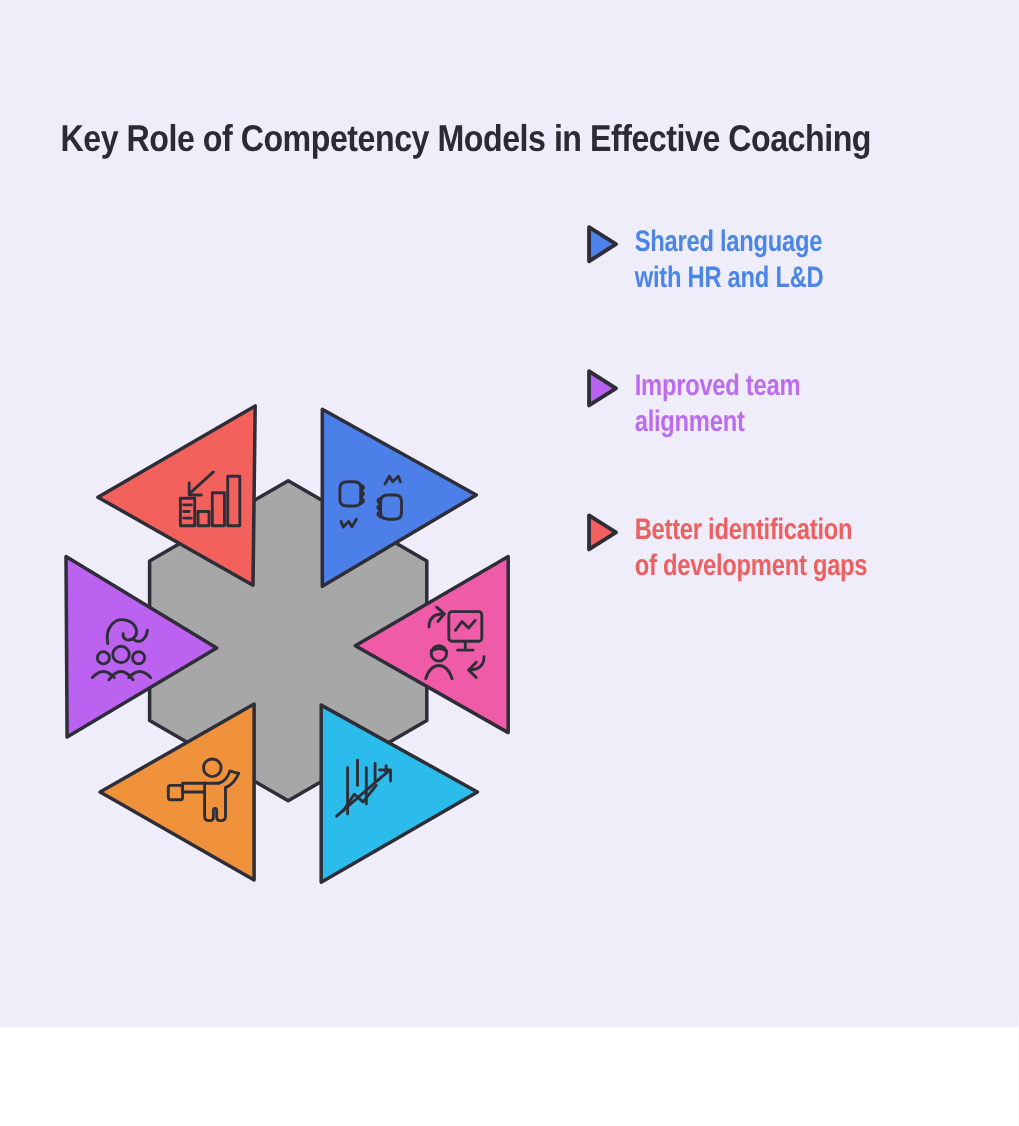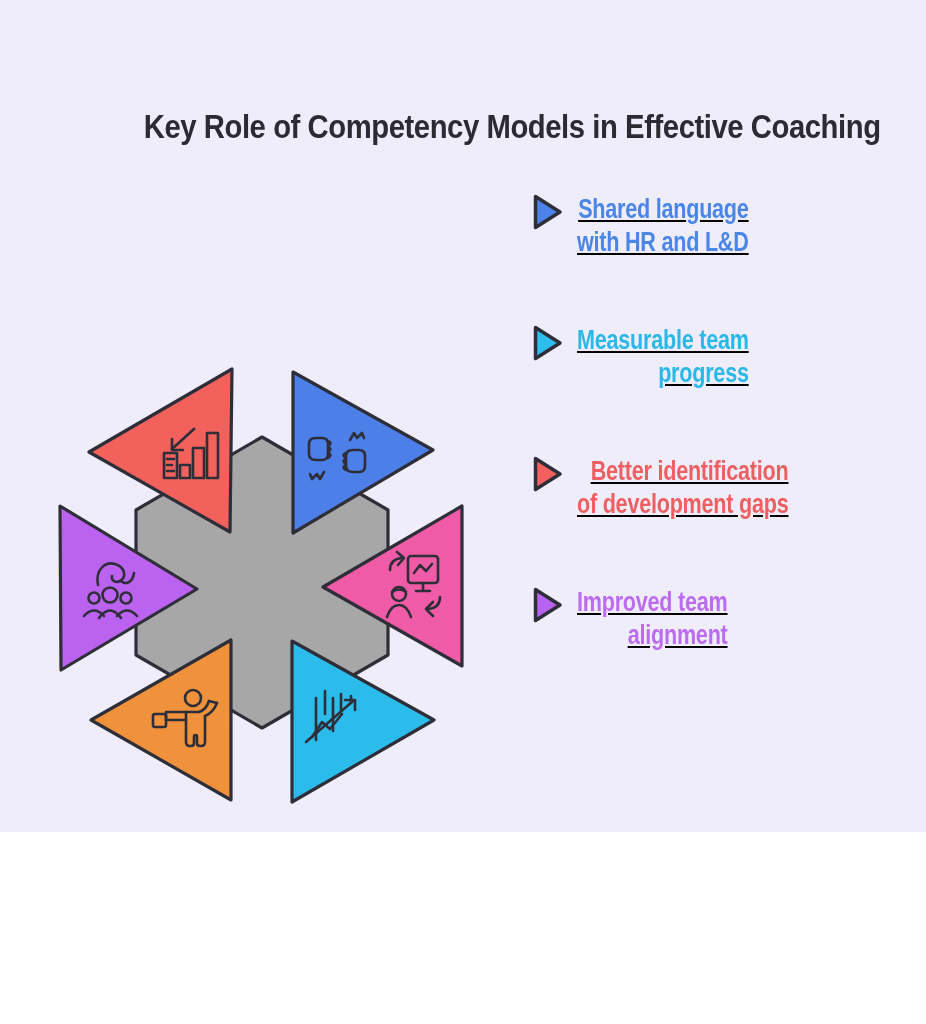--- a/index.html
+++ b/index.html
@@ -1,30 +1,29 @@
 <!DOCTYPE html>
 <html><head>
 <meta charset="utf-8">
 <style>
   html,body{margin:0;padding:0;}
   .canvas{
     position:relative;
-    width:926px;height:832px;
+    width:926px;height:934px;
     overflow:hidden;
     font-family:"Liberation Sans","DejaVu Sans",sans-serif;
-    text-align:right;
   }
   .page-title{
     position:absolute;left:55px;top:84px;width:960px;
     font-size:34px;font-weight:700;letter-spacing:-0.5px;
     transform:scaleX(0.86);transform-origin:left top;
     white-space:nowrap;
   }
   .diagram{position:absolute;left:0;top:0;}
-  .legend{position:absolute;left:533px;top:193px;text-decoration:underline;}
+  .legend{position:absolute;left:533px;top:203px;}
   .legend-item{display:flex;align-items:flex-start;gap:14px;margin-bottom:65px;}
   .legend-marker{flex:0 0 auto;margin-top:1px;}
   .legend-text{
     font-size:27px;font-weight:700;line-height:33px;letter-spacing:-0.3px;
     transform:scaleX(0.8);transform-origin:left top;white-space:nowrap;
   }
   .shape{stroke:#2e2e38;stroke-width:3.2;stroke-linejoin:round;}
   .icon{stroke:#2e2e38;stroke-width:2.6;fill:none;stroke-linecap:round;stroke-linejoin:round;}
 </style>
 </head>
@@ -116,45 +115,36 @@
       <svg class="legend-marker" width="30" height="36" viewBox="0 0 30 36">
         <polygon points="2.5,2.5 27,18 2.5,33.5" stroke="#2e2e38" stroke-width="3.5" stroke-linejoin="round" fill="#4d82ea"></polygon>
       </svg>
       <div class="legend-text" style="color: rgb(74, 134, 232);">
         <div>Shared language</div>
         <div>with HR and L&amp;D</div>
       </div>
     </div>
 
 
+
+
     <div class="legend-item">
       <svg class="legend-marker" width="30" height="36" viewBox="0 0 30 36">
-        <polygon points="2.5,2.5 27,18 2.5,33.5" stroke="#2e2e38" stroke-width="3.5" stroke-linejoin="round" fill="#2ebdec"></polygon>
+        <polygon points="2.5,2.5 27,18 2.5,33.5" stroke="#2e2e38" stroke-width="3.5" stroke-linejoin="round" fill="#b763f0"></polygon>
       </svg>
-      <div class="legend-text" style="color: rgb(41, 184, 232);">
-        <div>Measurable team</div>
-        <div>progress</div>
+      <div class="legend-text" style="color: rgb(187, 108, 240);">
+        <div>Improved team</div>
+        <div>alignment</div>
       </div>
     </div>
-
 
     <div class="legend-item">
       <svg class="legend-marker" width="30" height="36" viewBox="0 0 30 36">
         <polygon points="2.5,2.5 27,18 2.5,33.5" stroke="#2e2e38" stroke-width="3.5" stroke-linejoin="round" fill="#f2615e"></polygon>
       </svg>
       <div class="legend-text" style="color: rgb(238, 95, 98);">
         <div>Better identification</div>
         <div>of development gaps</div>
       </div>
     </div>
 
-    <div class="legend-item">
-      <svg class="legend-marker" width="30" height="36" viewBox="0 0 30 36">
-        <polygon points="2.5,2.5 27,18 2.5,33.5" stroke="#2e2e38" stroke-width="3.5" stroke-linejoin="round" fill="#b763f0"></polygon>
-      </svg>
-      <div class="legend-text" style="color: rgb(187, 108, 240);">
-        <div>Improved team</div>
-        <div>alignment</div>
-      </div>
-    </div>
-
   </div>
 </div>
 
 </body></html>

